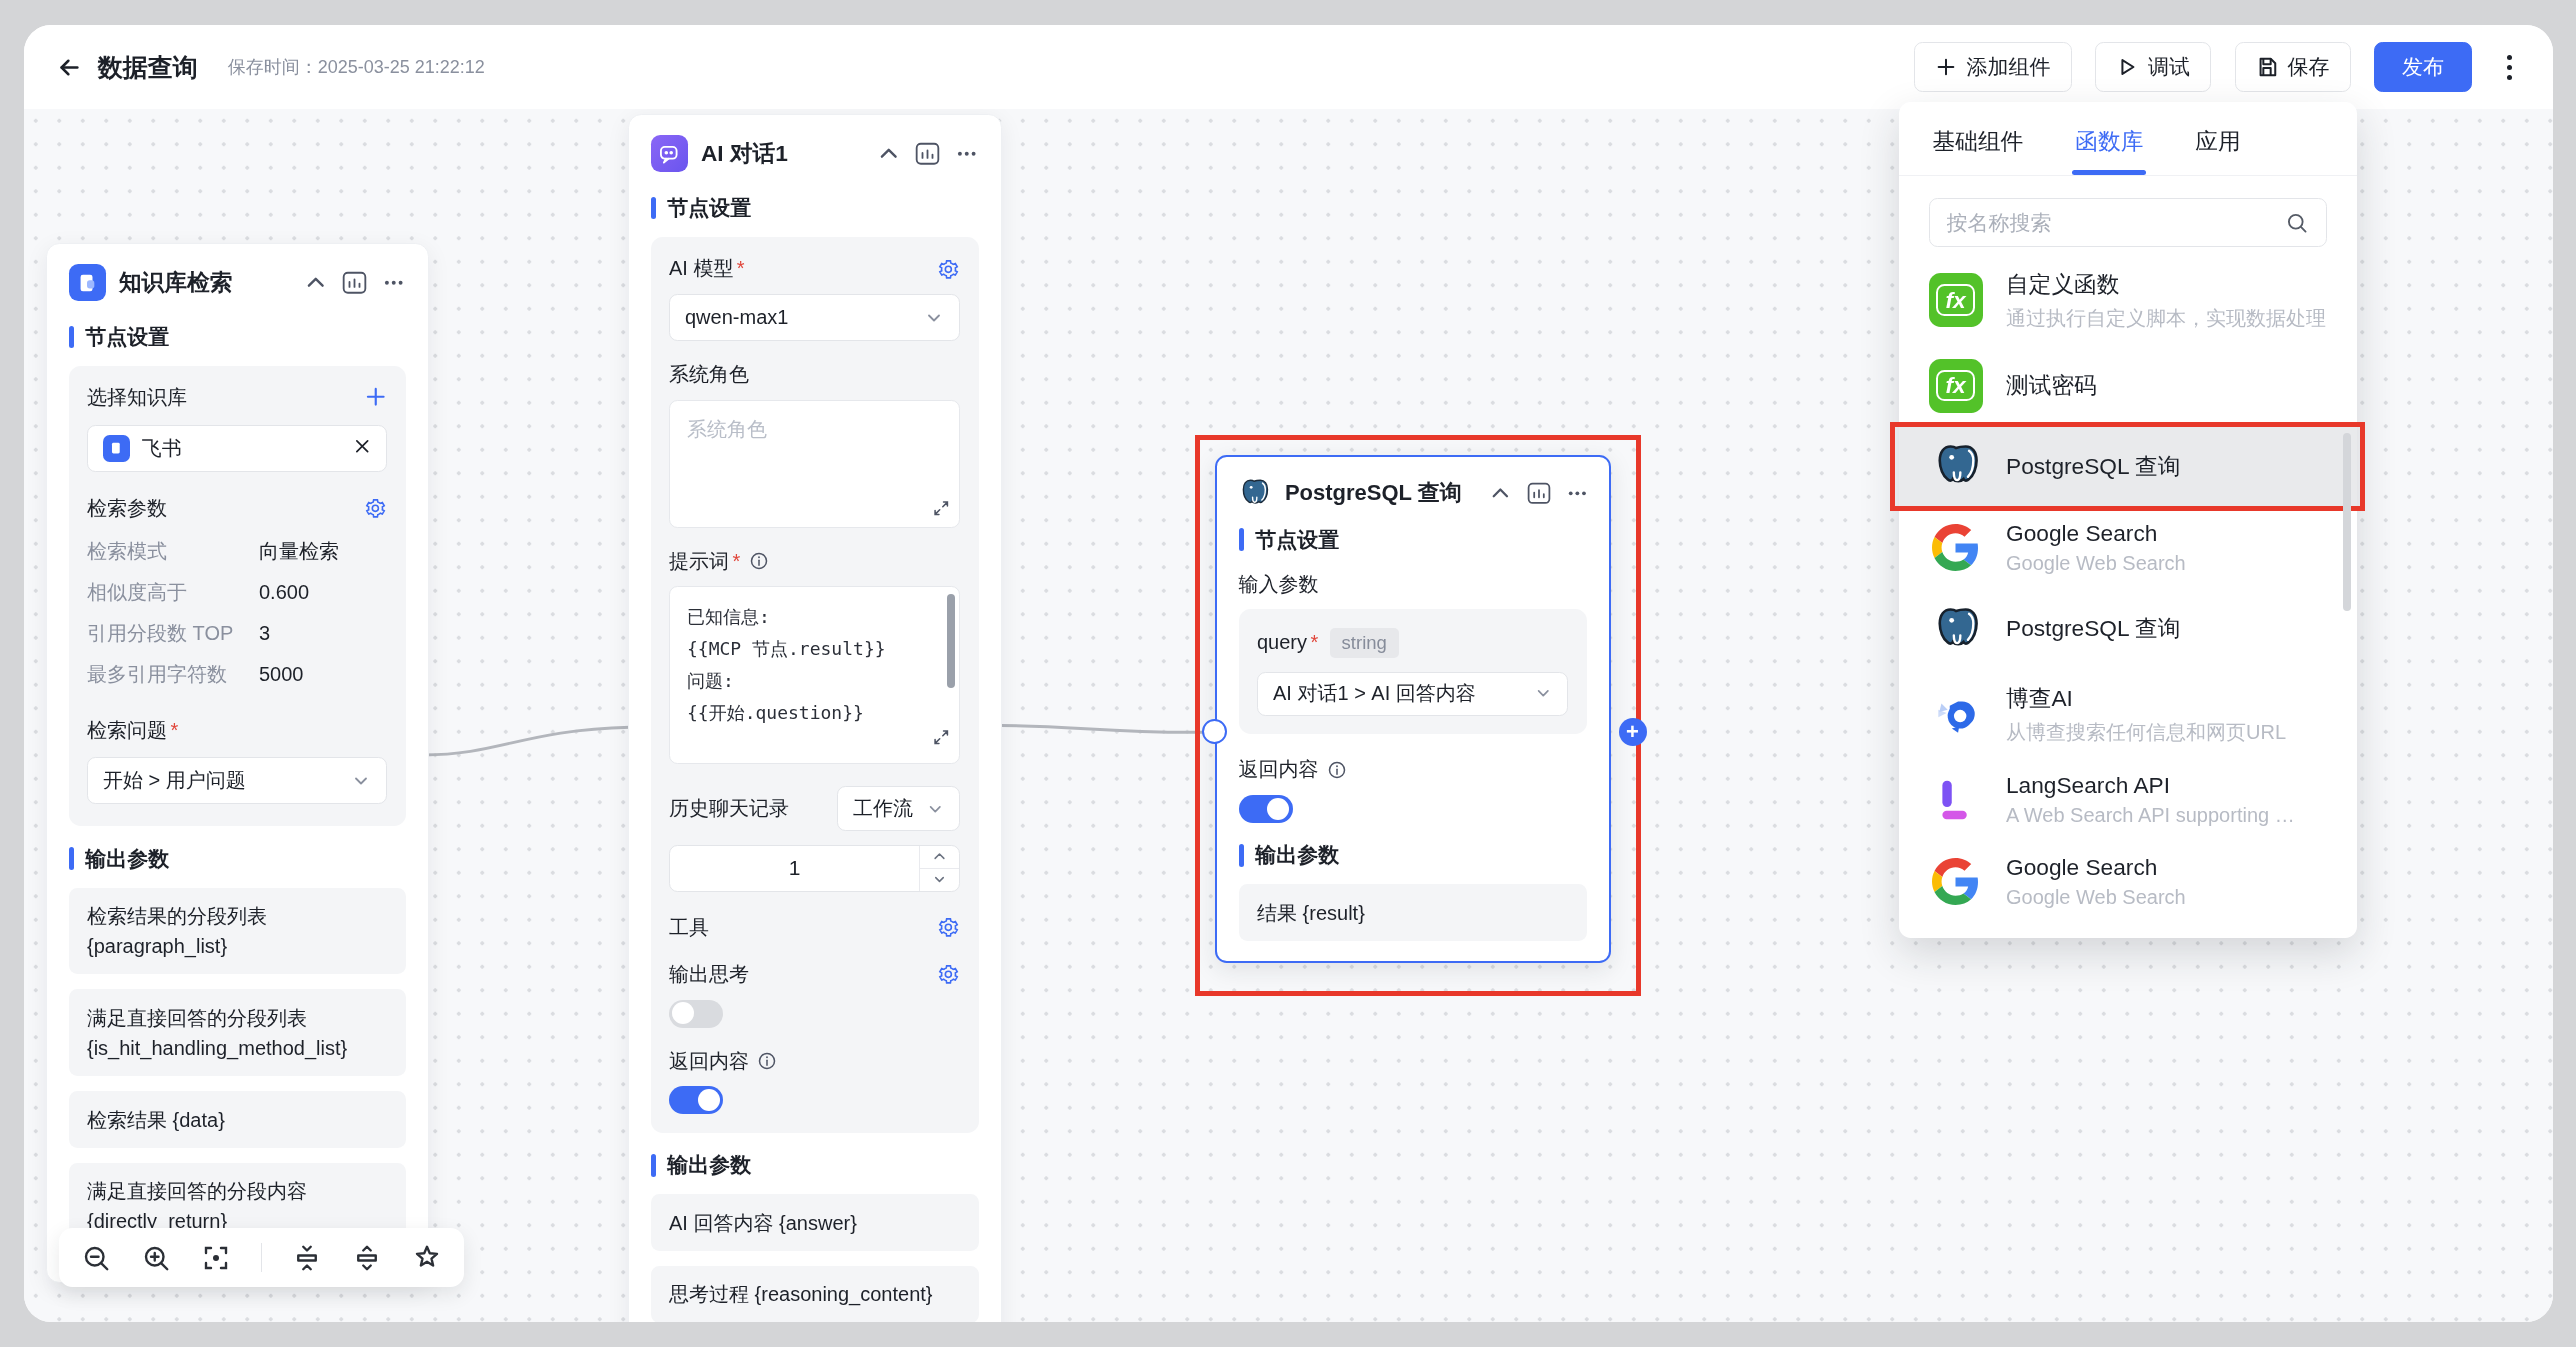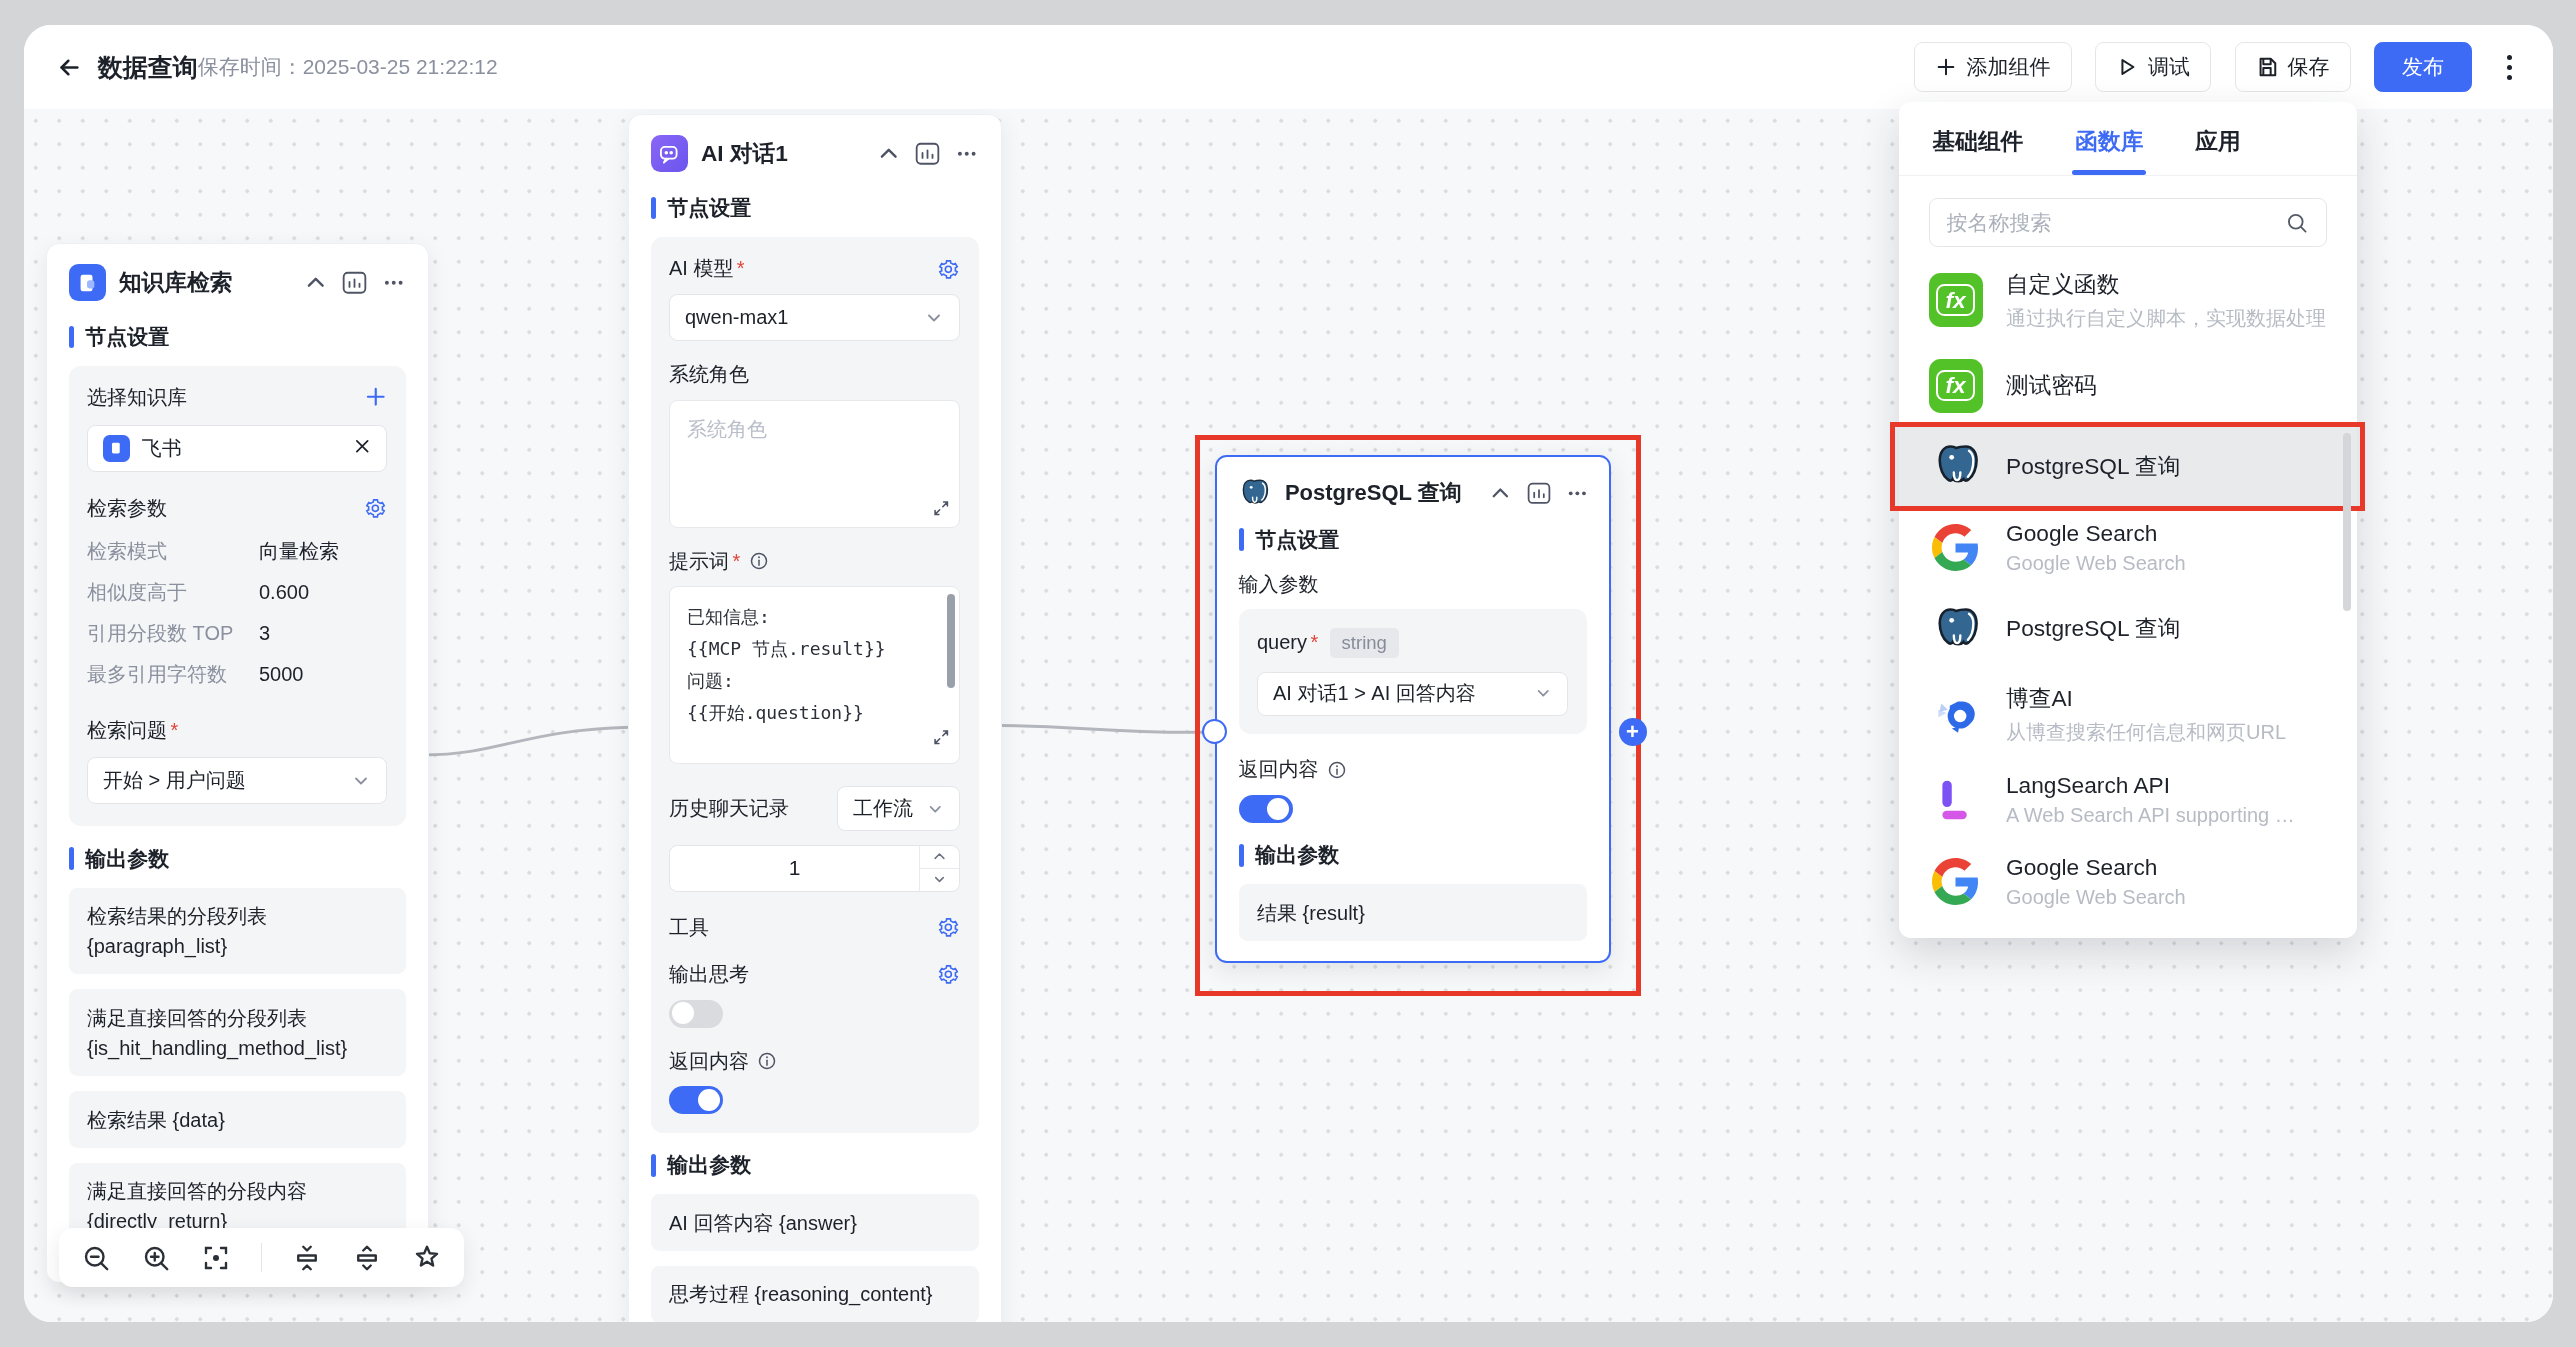--- a/index.html
+++ b/index.html
@@ -4,21 +4,21 @@
 <style>
   * { margin:0; padding:0; box-sizing:border-box; }
   html,body { width:2576px; height:1348px; }
   body { background:#d4d5d7; font-family:"Liberation Sans","DejaVu Sans",sans-serif; color:#1d2129; overflow:hidden; }
   .card { position:absolute; left:23.5px; top:25px; width:2529px; height:1297px; background:#fff; border-radius:27px; overflow:hidden; }
 
   
   .topbar { position:absolute; left:0; top:0; right:0; height:84px; background:#fff; display:flex; align-items:center; padding:0 28.5px; z-index:30; }
   .back { width:34px; height:34px; display:flex; align-items:center; justify-content:center; cursor:pointer; }
   .page-title { font-size:25px; font-weight:700; margin-left:11.7px; }
-  .save-time { font-size:21px; color:#8a909e; }
+  .save-time { font-size:18px; color:#8a909e; margin-left:30px; }
   .topbar-right { margin-left:auto; display:flex; align-items:center; gap:23.5px; }
   .tb-btn { height:50px; border:1.7px solid #e3e5e9; border-radius:8.4px; background:#fff; display:flex; align-items:center; gap:10px; padding:0 20px; font-size:21px; color:#1d2129; cursor:pointer; }
   .tb-btn.primary { background:#3d6bf5; border-color:#3d6bf5; color:#fff; padding:0 27px; }
   .kebab { width:28.5px; height:50px; display:flex; flex-direction:column; align-items:center; justify-content:center; gap:5px; cursor:pointer; }
   .kebab i { width:5px; height:5px; border-radius:50%; background:#1d2129; }
 
   
   .canvas { position:absolute; left:0; top:84px; right:0; bottom:0;
     background-color:#f7f8fa;
     background-image:radial-gradient(circle,#dadce0 1.9px,transparent 2px);
@@ -84,21 +84,21 @@
   .conn.plus { left:424px; top:283px; width:28px; height:28px; border-radius:50%; background:#3d6bf5; color:#fff; display:flex; align-items:center; justify-content:center; font-size:22px; font-weight:700; }
 
   
   .zoombar { position:absolute; left:35px; top:1119px; height:59px; background:#fff; border-radius:13.4px; box-shadow:0 6.7px 20px rgba(31,35,41,.10); display:flex; align-items:center; padding:0 22px; gap:30px; z-index:5; }
   .zb-ic { display:flex; cursor:pointer; }
   .zb-div { width:1.7px; height:28.5px; background:#e3e5e9; }
 
   
   .panel { position:absolute; left:1875px; top:77px; width:458px; background:#fff; border-radius:11.7px; box-shadow:0 15px 40px rgba(31,35,41,.16); z-index:40; padding-bottom:15px; }
   .tabs { display:flex; gap:52px; padding:23.5px 34px 0 34px; border-bottom:1.7px solid #f0f1f4; }
-  .tab { font-size:22.7px; font-weight:700; padding-bottom:18.5px; position:relative; cursor:pointer; color:#1d2129; white-space:nowrap; }
+  .tab { font-size:22.7px; font-weight:400; padding-bottom:18.5px; position:relative; cursor:pointer; color:#1d2129; white-space:nowrap; }
   .tab.active { color:#3d6bf5; }
   .tab.active::after { content:""; position:absolute; left:50%; transform:translateX(-50%); bottom:0; width:74px; height:5px; border-radius:2.5px; background:#3d6bf5; }
   .search-wrap { margin:22px 30px 8.4px 30px; height:49px; border:1.7px solid #e3e5e9; border-radius:8.4px; display:flex; align-items:center; padding:0 17px; gap:13.4px; }
   .search-wrap input { flex:1; border:none; outline:none; font-size:21px; color:#1d2129; background:transparent; font-family:inherit; }
   .search-wrap input::placeholder { color:#abb0ba; }
   .list { position:relative; }
   .item { display:flex; align-items:center; gap:23.5px; padding:13.4px 30px; position:relative; cursor:pointer; }
   .item .ic { width:54px; height:54px; flex:none; display:flex; align-items:center; justify-content:center; }
   .item .txt { display:flex; flex-direction:column; gap:5px; min-width:0; }
   .item .t { font-size:22.7px; font-weight:500; color:#1d2129; white-space:nowrap; }

